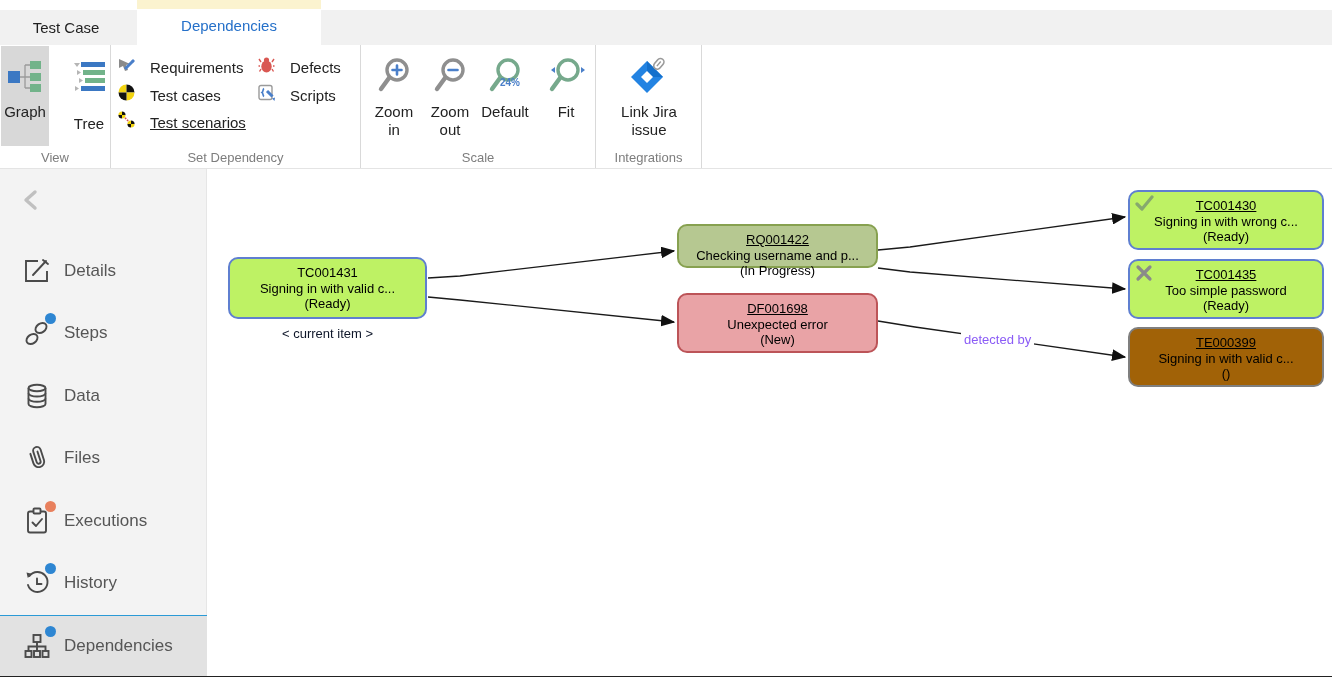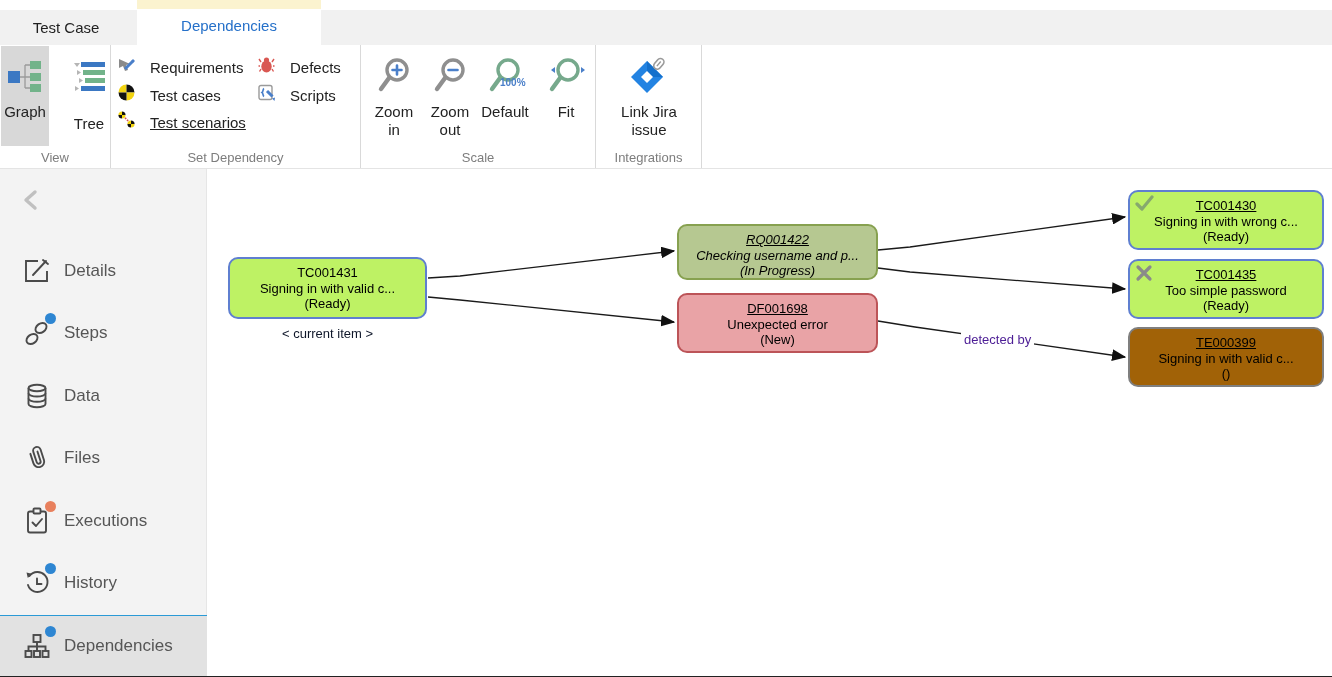--- a/index.html
+++ b/index.html
@@ -45,21 +45,21 @@
   .edges-svg { position:absolute; left:0; top:0; width:1332px; height:677px; pointer-events:none; }
   .node { position:absolute; border-radius:10px; border:2px solid; text-align:center; font-size:13px; line-height:15.5px; padding-top:6px; color:#000; cursor:pointer; }
   .node .nid { text-decoration:underline; }
   .node.current .nid { text-decoration:none; }
   .node-blue { background:#bef264; border-color:#5f7fd0; }
   .node-green { background:#b6c891; border-color:#87a150; }
   .node-red { background:#e9a3a6; border-color:#bc5458; }
   .node-gray { background:#a16207; border-color:#7f7f7f; }
   .nmark { position:absolute; left:5px; top:3px; }
   .current-label { position:absolute; text-align:center; font-size:13px; color:#0f172a; }
-  .edge-label { position:absolute; font-size:13px; color:#4c1d95; background:#fff; padding:0 3px; }
+  .edge-label { position:absolute; font-size:13px; color:#8b5cf6; background:#fff; padding:0 3px; }
 </style>
 </head>
 <body>
 
 <div id="app">
 
   <div class="tabstrip">
     <div class="tabstrip-bg"></div>
     <div class="tab tab-plain">Test Case</div>
     <div class="tab tab-active">Dependencies</div>
@@ -182,21 +182,21 @@
           </svg>
         </span>
         <span class="blabel">Zoom out</span>
       </div>
       <div class="bigbtn" style="left:113px; width:62px;">
         <span class="bicon" style="position:relative;">
           <svg width="36" height="40" viewBox="0 0 36 40">
             <circle cx="21" cy="13" r="10" fill="none" stroke="#76a98c" stroke-width="3.4"></circle>
             <path d="M13 21 L5 32" stroke="#76a98c" stroke-width="4.4" stroke-linecap="round"></path>
           </svg>
-          <span style="position:absolute; left:13px; top:24px; font-size:10px; font-weight:bold; color:#4a7fc9;">100%</span>
+          <span style="position:absolute; left:13px; top:24px; font-size:10px; font-weight:bold; color:#4a7fc9;">24%</span>
         </span>
         <span class="blabel">Default</span>
       </div>
       <div class="bigbtn" style="left:182px; width:46px;">
         <span class="bicon">
           <svg width="40" height="40" viewBox="0 0 40 40">
             <circle cx="22" cy="13" r="10" fill="none" stroke="#76a98c" stroke-width="3.4"></circle>
             <path d="M14 21 L6 32" stroke="#76a98c" stroke-width="4.4" stroke-linecap="round"></path>
             <polygon points="9,10 5,13 9,16" fill="#4a7fc9"></polygon>
             <polygon points="35,10 39,13 35,16" fill="#4a7fc9"></polygon>
@@ -334,21 +334,21 @@
 
   <span class="edge-label" style="left:961px; top:332px;">detected by</span>
 
   <div class="node node-blue current" style="left:228px; top:257px; width:199px; height:62px;">
     <div class="nid">TC001431</div>
     <div class="nname">Signing in with valid c...</div>
     <div class="nstatus">(Ready)</div>
   </div>
   <div class="current-label" style="left:228px; top:326px; width:199px;">&lt; current item &gt;</div>
 
-  <div class="node node-green" style="left:677px; top:224px; width:201px; height:56px;font-style:italic;">
+  <div class="node node-green" style="left:677px; top:224px; width:201px; height:44px;">
     <div class="nid">RQ001422</div>
     <div class="nname">Checking username and p...</div>
     <div class="nstatus">(In Progress)</div>
   </div>
 
   <div class="node node-red" style="left:677px; top:293px; width:201px; height:60px;">
     <div class="nid">DF001698</div>
     <div class="nname">Unexpected error</div>
     <div class="nstatus">(New)</div>
   </div>

